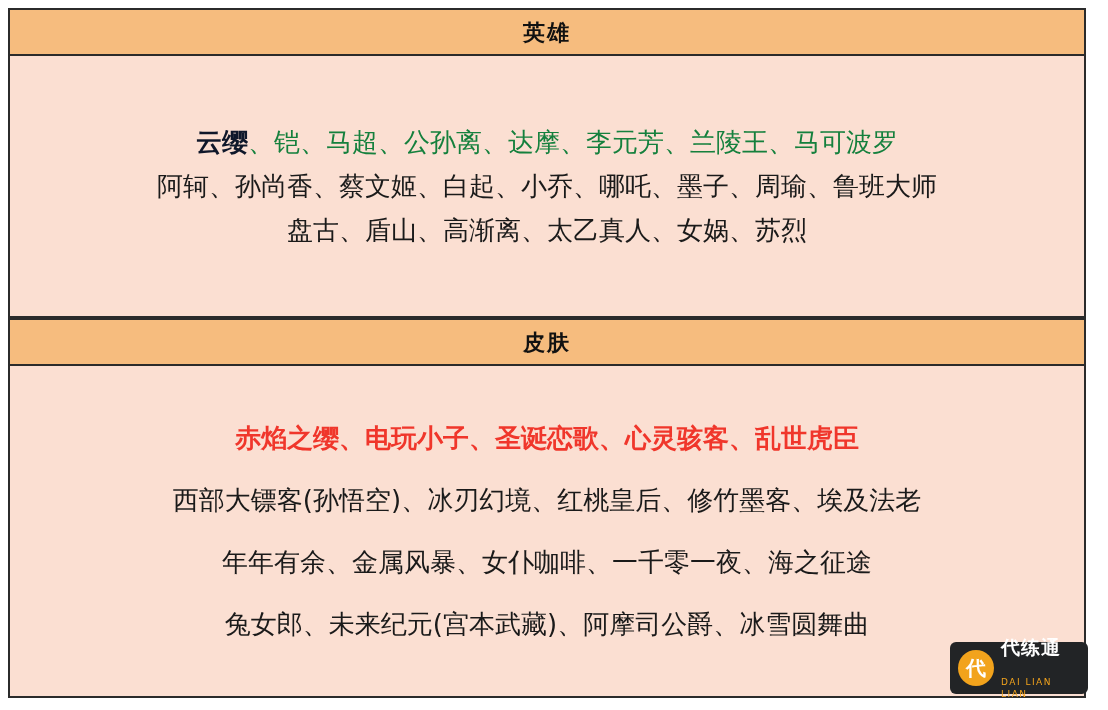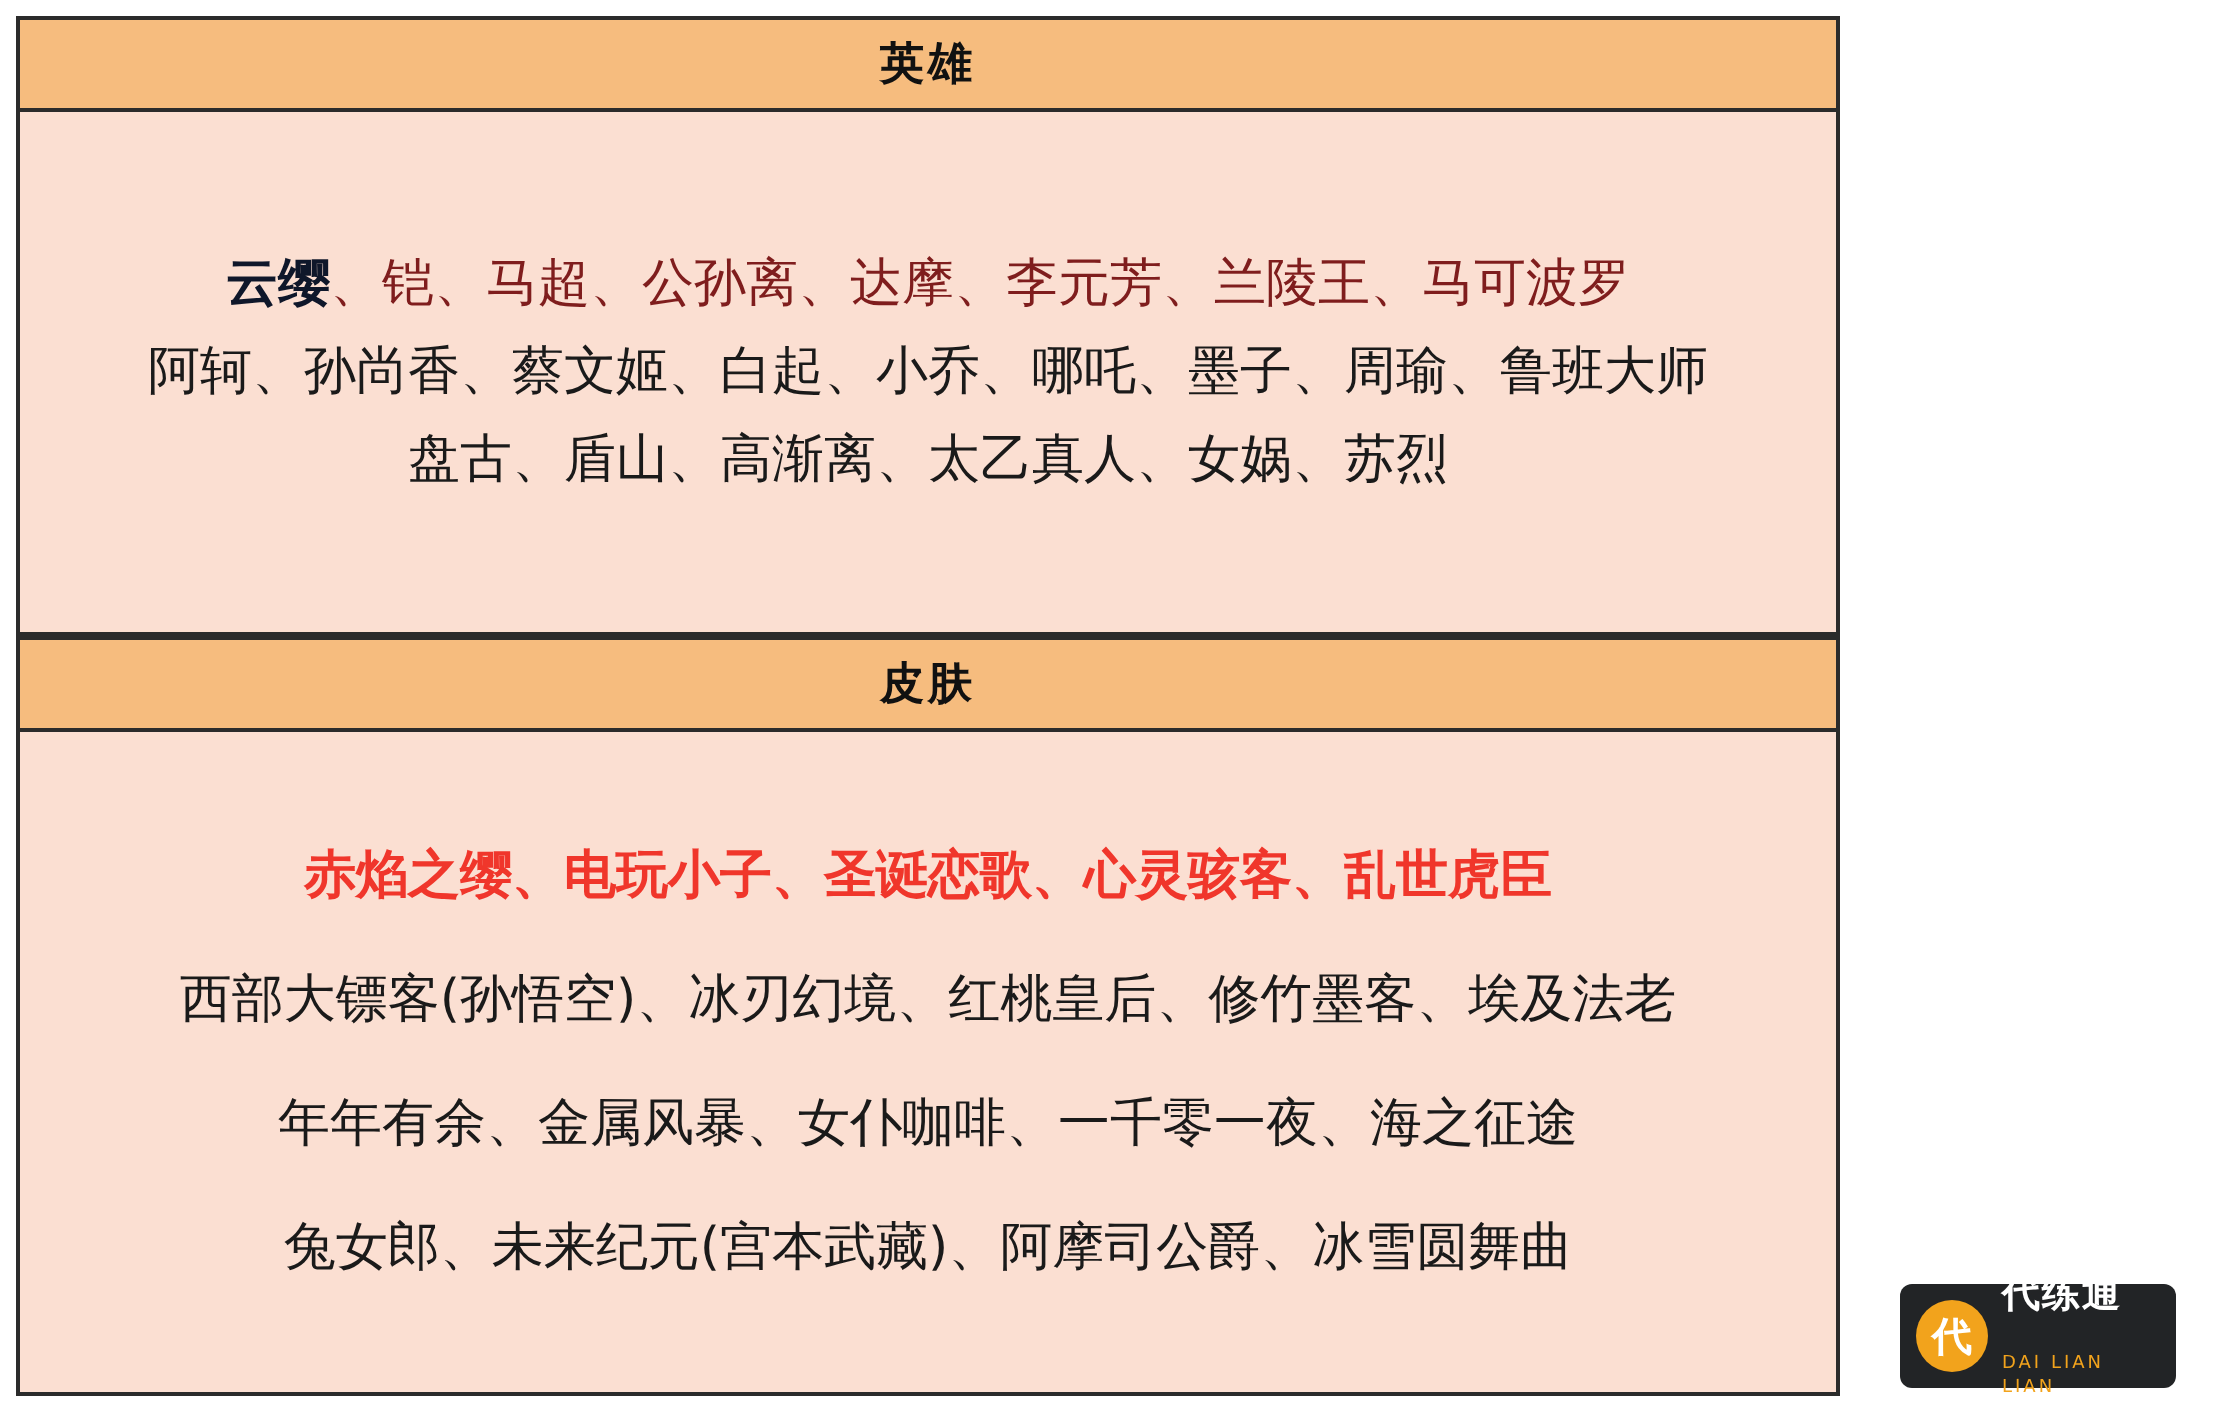--- a/index.html
+++ b/index.html
@@ -18,21 +18,21 @@
     position: absolute;
     left: 8px;
     top: 8px;
     width: 1090px;
     height: 694px;
     box-sizing: border-box;
   }
   .table {
     border: 2px solid #2b2b2b;
     box-sizing: border-box;
-    width: 912px;
+    width: 1078px;
   }
   .section-header {
     background: #f6bc7e;
     border-bottom: 2px solid #2b2b2b;
     text-align: center;
     font-size: 22px;
     font-weight: bold;
     color: #111111;
     letter-spacing: 2px;
     line-height: 46px;
@@ -67,21 +67,21 @@
   }
   .hl-hero {
     color: #0f172a;
     font-weight: bold;
   }
   .hl-skin {
     color: #f0362b;
     font-weight: bold;
   }
   .sep {
-    color: #7f1d1d;
+    color: #15803d;
     font-weight: normal;
   }
   .watermark {
     position: absolute;
     right: 10px;
     bottom: 8px;
     width: 138px;
     height: 52px;
     background: #222426;
     border-radius: 6px;

